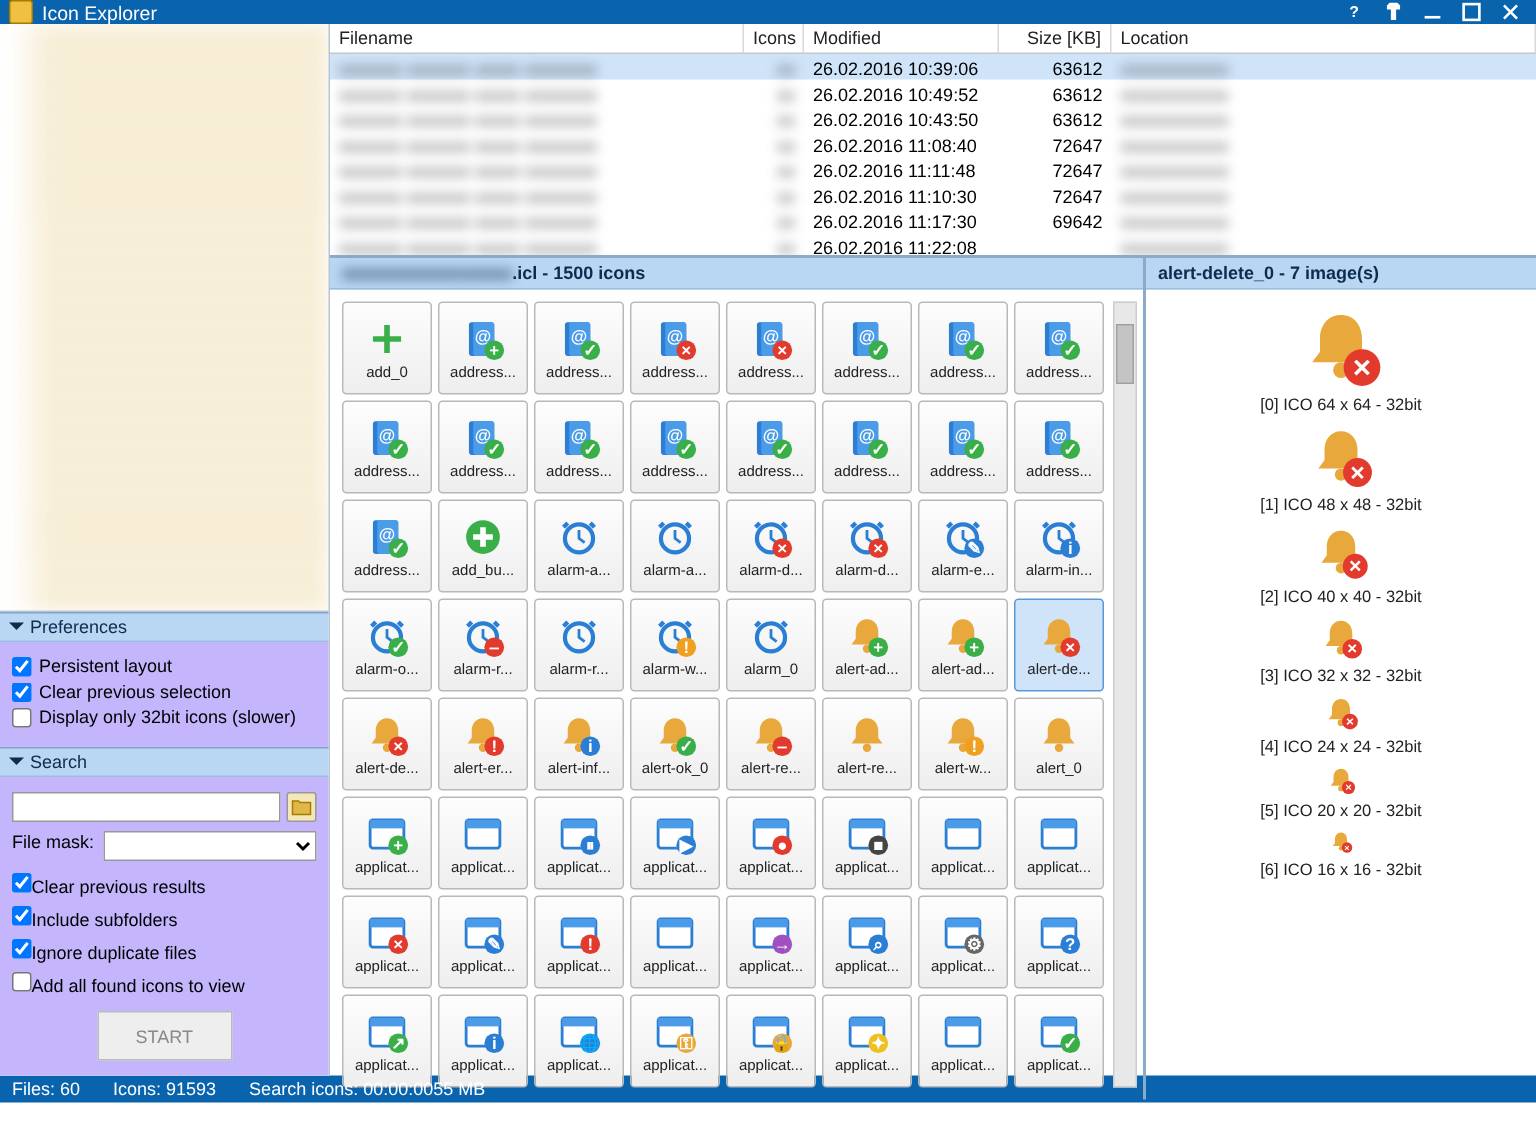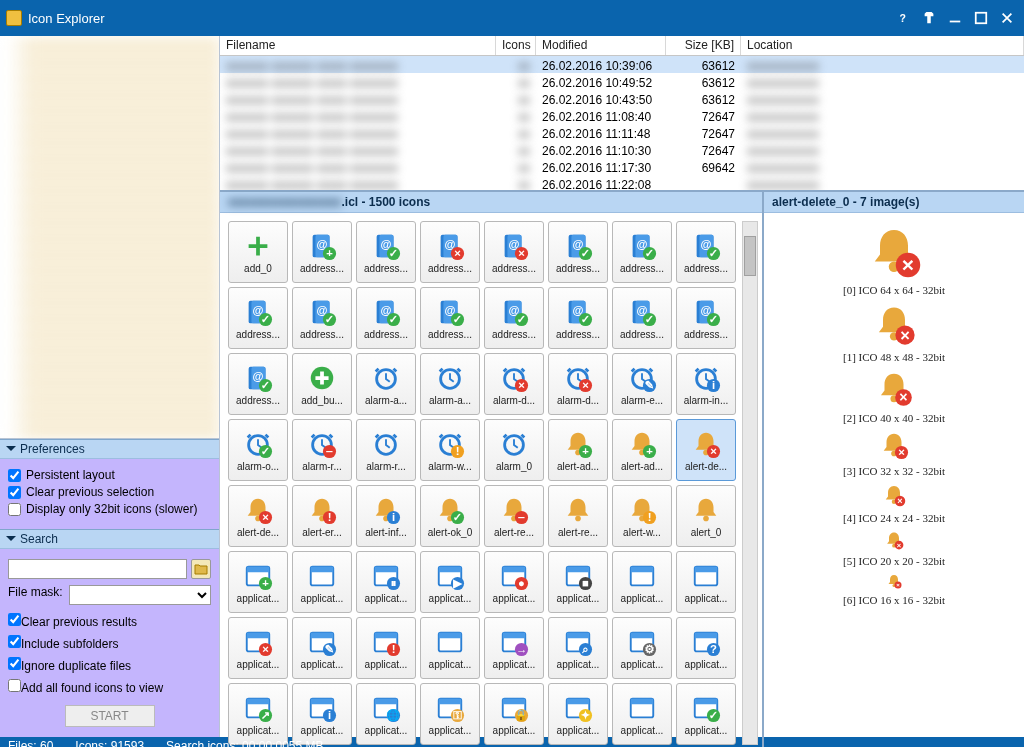--- a/index.html
+++ b/index.html
@@ -1,37 +1,37 @@
 <!DOCTYPE html>
 <html><head>
 <meta charset="utf-8">
 <style>
 * { box-sizing: border-box; margin: 0; padding: 0; font-family: "Segoe UI", Tahoma, sans-serif; font-size: 12px; }
 html, body { width: 1024px; height: 747px; overflow: hidden; background: #fff; }
-.titlebar { height: 36px; background: #0a64ad; color: #fff; display: flex; align-items: center; padding: 0 6px; }
+.titlebar { height: 16px; background: #0a64ad; color: #fff; display: flex; align-items: center; padding: 0 6px; }
 .titlebar .app-icon { width: 16px; height: 16px; background: #f0c040; border: 1px solid #a67c00; margin-right: 6px; border-radius: 2px; }
 .titlebar .title { flex: 1; font-size: 13px; }
 .titlebar .ctrl { width: 22px; height: 22px; display: inline-flex; align-items: center; justify-content: center; margin-left: 4px; cursor: pointer; }
 .titlebar .ctrl svg { width: 14px; height: 14px; fill: #fff; }
 .main { display: flex; height: calc(100% - 28px - 18px); }
 .left { width: 220px; border-right: 1px solid #b8c4d4; display: flex; flex-direction: column; background: #fff; }
 .tree { flex: 1; border-bottom: 1px solid #b8c4d4; overflow: hidden; position: relative; }
 .tree .blur { position: absolute; inset: 0; background: linear-gradient(90deg,#fff 0%,#fff 3%,transparent 15%),repeating-linear-gradient(0deg,rgba(221,180,80,.25) 0 14px,rgba(0,0,0,0) 14px 16px); filter: blur(6px); }
 .section-hdr { background: #b9d6f3; border-top: 1px solid #7fa6cc; border-bottom: 1px solid #9cbde0; padding: 2px 6px; display: flex; align-items: center; font-weight: 400; color: #0b2d4e; }
 .section-hdr .chev { width: 10px; height: 10px; margin-right: 4px; }
 .section-body { padding: 6px 8px 10px 8px; background: #c4b5fd; }
 .chk { display: flex; align-items: center; margin: 3px 0; gap: 5px; }
 .chk input { width: 13px; height: 13px; }
 .search-body label { display: block; margin-top: 6px; }
 .search-row { display: flex; align-items: center; gap: 4px; margin-top: 4px; }
 .search-row input[type=text] { flex: 1; border: 1px solid #999; height: 20px; padding: 0 4px; }
 .search-row .browse { width: 20px; height: 20px; border: 1px solid #999; background: #f4e8b8; border-radius: 2px; display: flex; align-items: center; justify-content: center; }
 .mask { display: flex; align-items: flex-start; gap: 6px; margin-top: 6px; }
 .mask select { flex: 1; height: 20px; border: 1px solid #999; background: #fff; }
-.start-btn { display: block; margin: 10px auto 0 auto; width: 90px; height: 22px; border: 1px solid #bbb; background: #eee; color: #888; }
+.start-btn { display: block; margin: 10px auto 0 auto; width: 90px; height: 33px; border: 1px solid #bbb; background: #eee; color: #888; }
 .right { flex: 1; display: flex; flex-direction: column; }
 .file-list { height: 156px; border-bottom: 2px solid #8ba9c9; display: flex; flex-direction: column; }
 .fl-hdr { display: flex; height: 20px; background: #fff; border-bottom: 1px solid #c6c6c6; }
 .fl-hdr div { border-right: 1px solid #d8d8d8; padding: 2px 6px; color: #222; white-space: nowrap; }
 .fl-col-name { width: 276px; }
 .fl-col-icons { width: 40px; text-align: right; }
 .fl-col-mod { width: 130px; }
 .fl-col-size { width: 75px; text-align: right; }
 .fl-col-loc { flex: 1; }
 .fl-body { flex: 1; overflow: hidden; background: #fff; }
@@ -47,21 +47,21 @@
 .grid-scroll { width: 16px; background: #e8e8e8; border: 1px solid #ccc; position: relative; }
 .grid-scroll .thumb { position: absolute; top: 14px; left: 1px; right: 1px; height: 40px; background: #c4c4c4; border: 1px solid #a0a0a0; }
 .cell { border: 1px solid #b8b8b8; background: linear-gradient(#fdfdfd,#eee); border-radius: 3px; display: flex; flex-direction: column; align-items: center; justify-content: center; cursor: pointer; }
 .cell.selected { background: #cfe3f9; border-color: #5a99d8; }
 .cell .ico { width: 30px; height: 30px; margin-bottom: 2px; }
 .cell .lbl { font-size: 10px; color: #222; width: 56px; text-align: center; overflow: hidden; white-space: nowrap; text-overflow: ellipsis; }
 .detail-pane { width: 260px; display: flex; flex-direction: column; }
 .detail-body { flex: 1; padding: 10px 6px; display: flex; flex-direction: column; align-items: center; gap: 6px; overflow: hidden; }
 .det-item { display: flex; flex-direction: column; align-items: center; }
 .det-item .ico { margin-bottom: 2px; }
-.det-lbl { font-size: 11px; color: #222; font-family: Liberation Serif, serif; }
+.det-lbl { font-size: 11px; color: #222; }
 .statusbar { height: 18px; background: #0a64ad; color: #fff; display: flex; align-items: center; padding: 0 8px; font-size: 11px; }
 .statusbar .sp { width: 22px; }
 .statusbar .right { margin-left: auto; }
 svg { overflow: visible; }
 </style>
 </head>
 <body>
 
 <div class="titlebar">
   <div class="app-icon"></div>

